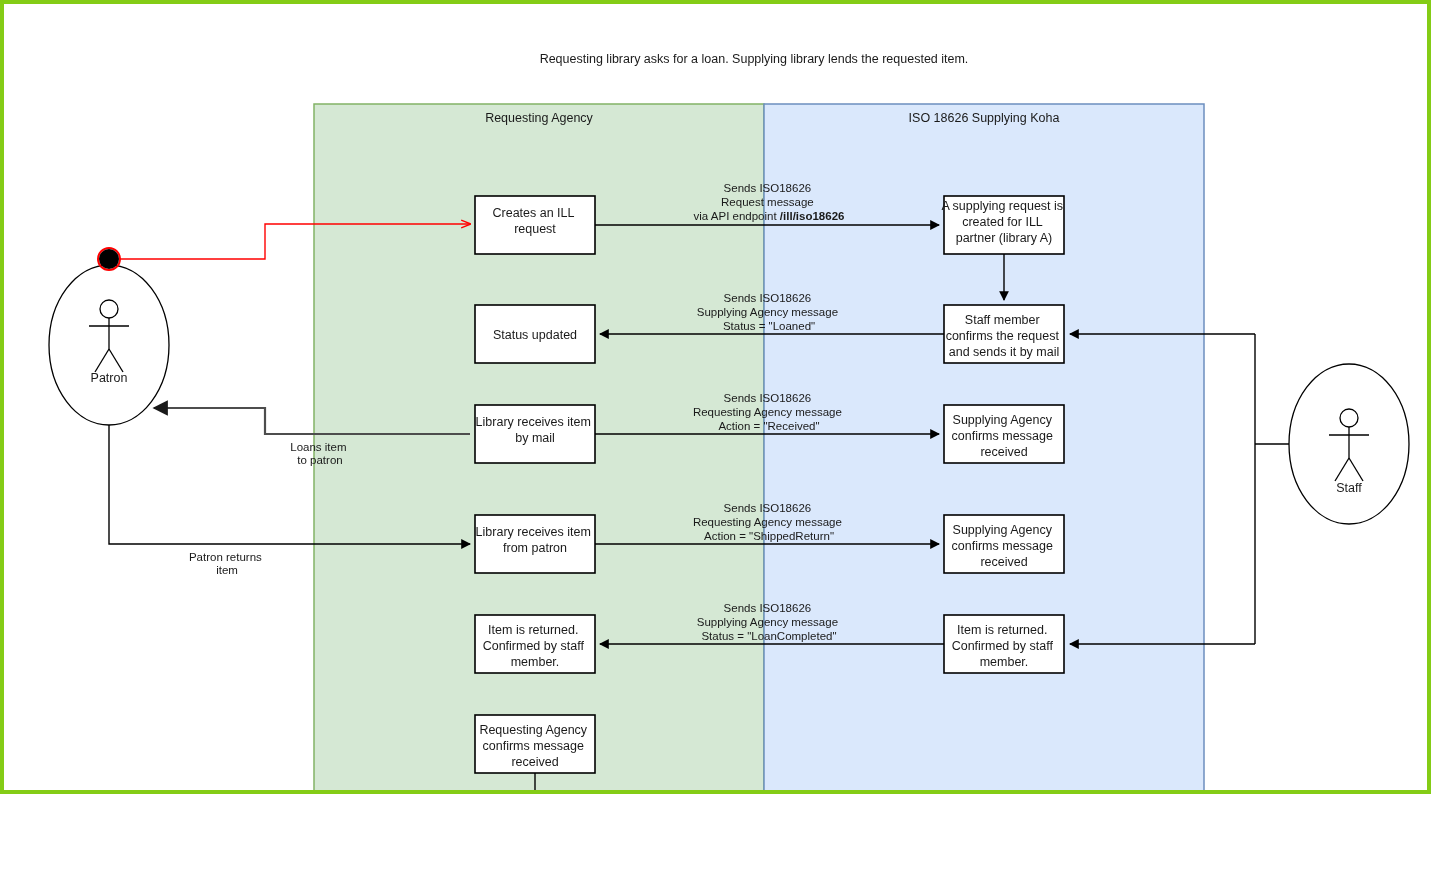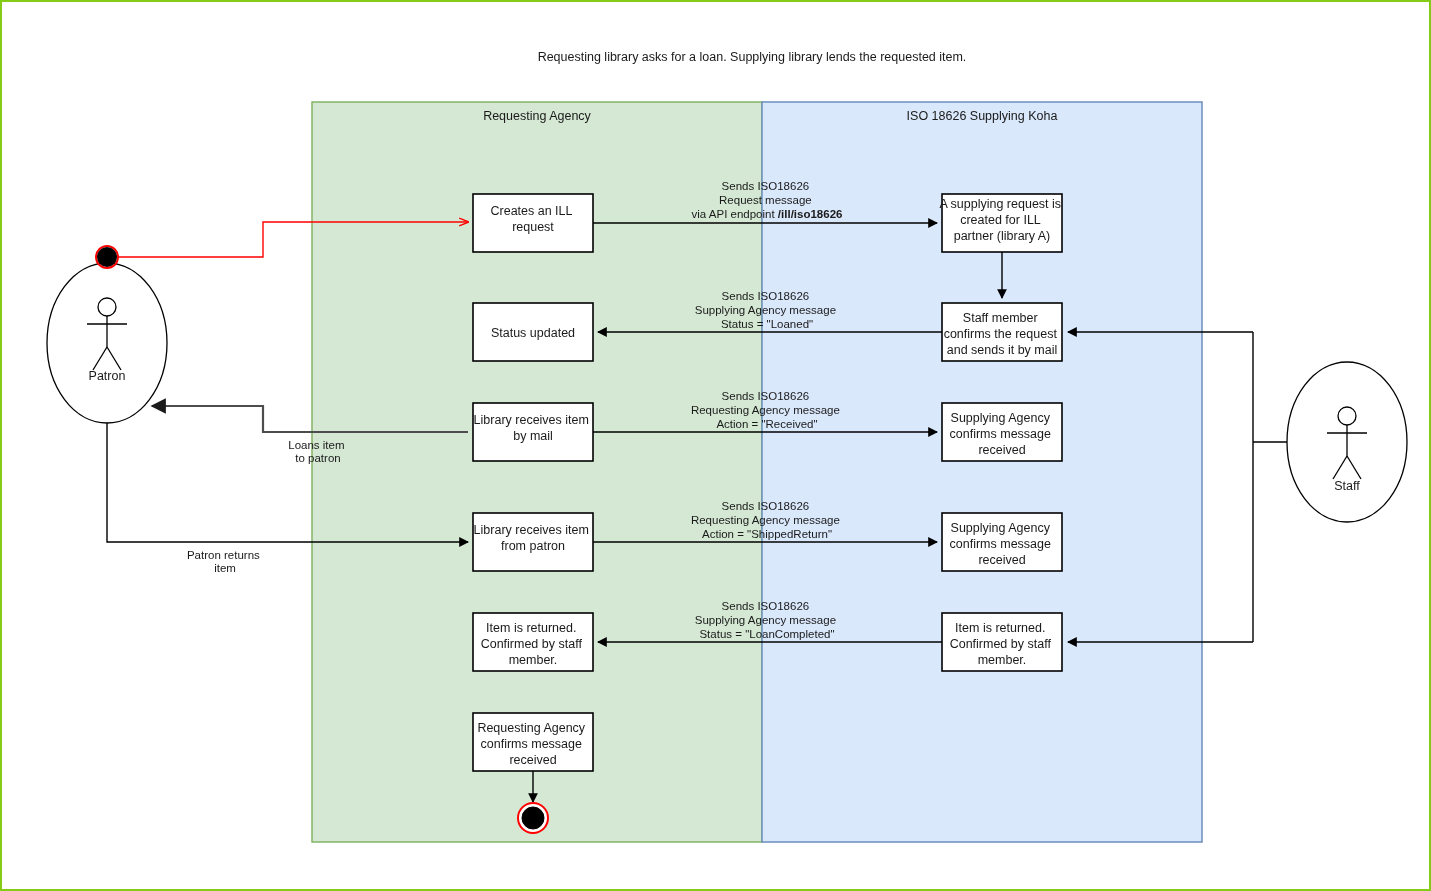--- a/index.html
+++ b/index.html
@@ -6,24 +6,24 @@
     margin: 0;
     padding: 0;
     background: #ffffff;
   }
   body {
     font-family: "Liberation Sans", sans-serif;
   }
   #canvas {
     position: relative;
     width: 1431px;
-    height: 891px;
+    height: 794px;
     background: #ffffff;
     box-sizing: border-box;
-    border: 2px solid #84cc16;
+    border: 4px solid #84cc16;
     overflow: hidden;
   }
   svg.layer {
     position: absolute;
     left: 0;
     top: 0;
     width: 1431px;
     height: 891px;
   }
   .lane-green { fill: #d5e8d4; stroke: #82b366; stroke-width: 1.5; }

